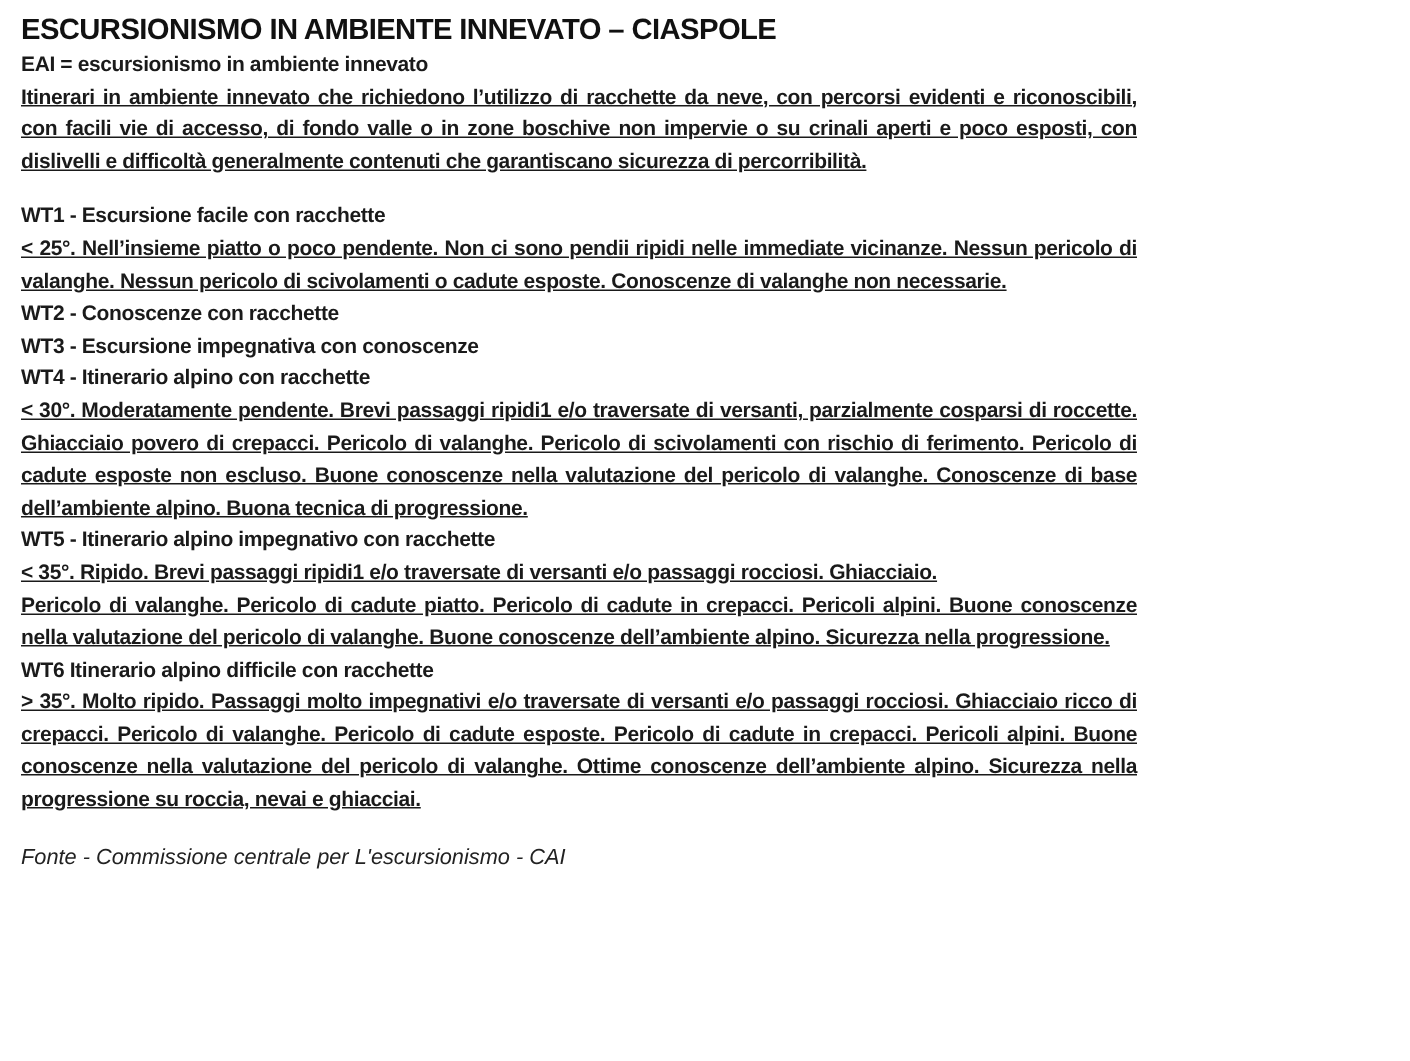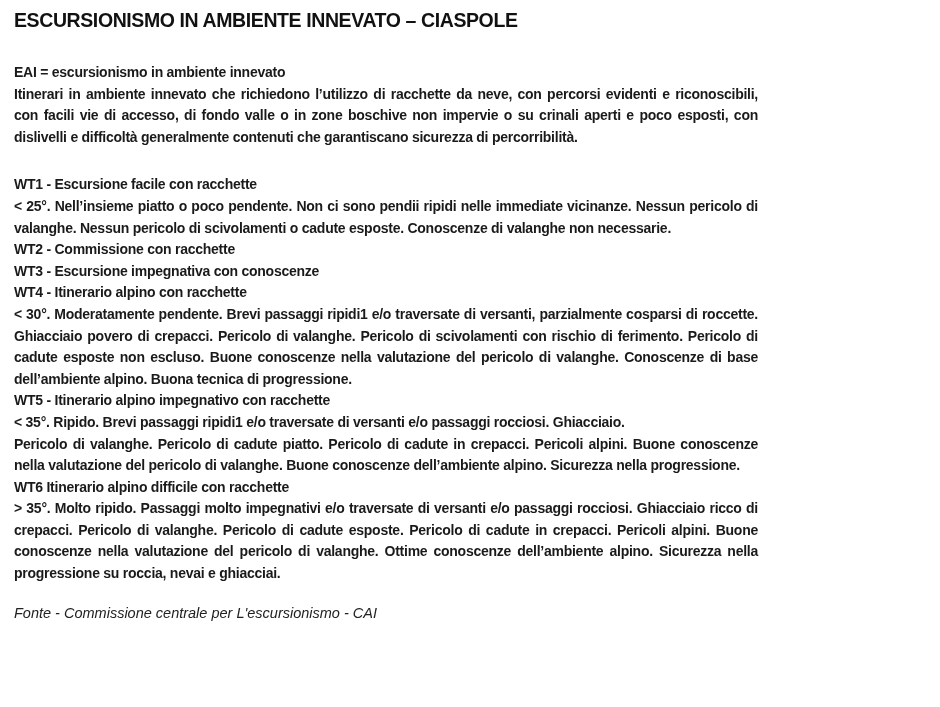--- a/index.html
+++ b/index.html
@@ -22,36 +22,36 @@
     color: #1a1a1a;
   }
   h1.title {
     font-size: 19.5px;
     line-height: 24px;
     letter-spacing: -0.4px;
     margin: 4px 0 0 0;
     color: #111111;
   }
   .intro {
-    margin-top: 30px;
   }
   p.para, p.hd {
     margin: 0;
     font-size: 14px;
     line-height: 21.6px;
     letter-spacing: -0.25px;
   }
   p.para.just {
     text-align: justify;
+    text-decoration: underline;
   }
   p.para:empty {
     display: none;
   }
   .grades {
-    margin-top: 26px;
+    margin-top: 15px;
   }
   p.footer {
     margin: 18px 0 0 0;
     font-size: 14.5px;
     line-height: 20px;
     font-weight: 400;
     font-style: italic;
     letter-spacing: 0;
     text-align: left;
     color: #222222;
@@ -71,21 +71,21 @@
 
   <div class="grades">
 
     <section>
       <p class="hd">WT1 - Escursione facile con racchette</p>
       <p class="para just">&lt; 25°. Nell’insieme piatto o poco pendente. Non ci sono pendii ripidi nelle immediate vicinanze. Nessun pericolo di valanghe. Nessun pericolo di scivolamenti o cadute esposte. Conoscenze di valanghe non necessarie.</p>
 
     </section>
 
     <section>
-      <p class="hd">WT2 - Commissione con racchette</p>
+      <p class="hd">WT2 - Conoscenze con racchette</p>
 
     </section>
 
     <section>
       <p class="hd">WT3 - Escursione impegnativa con conoscenze</p>
 
     </section>
 
     <section>
       <p class="hd">WT4 - Itinerario alpino con racchette</p>

